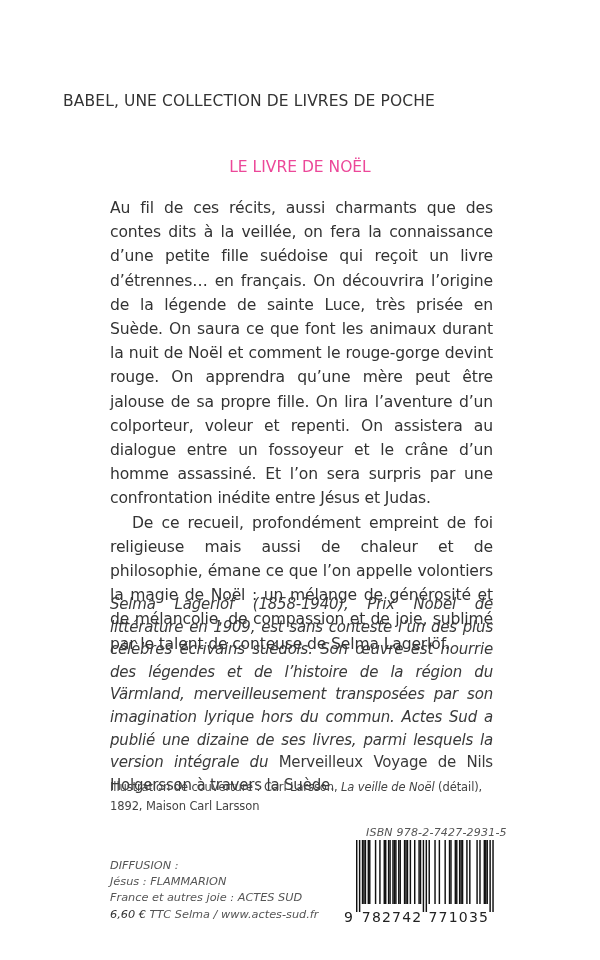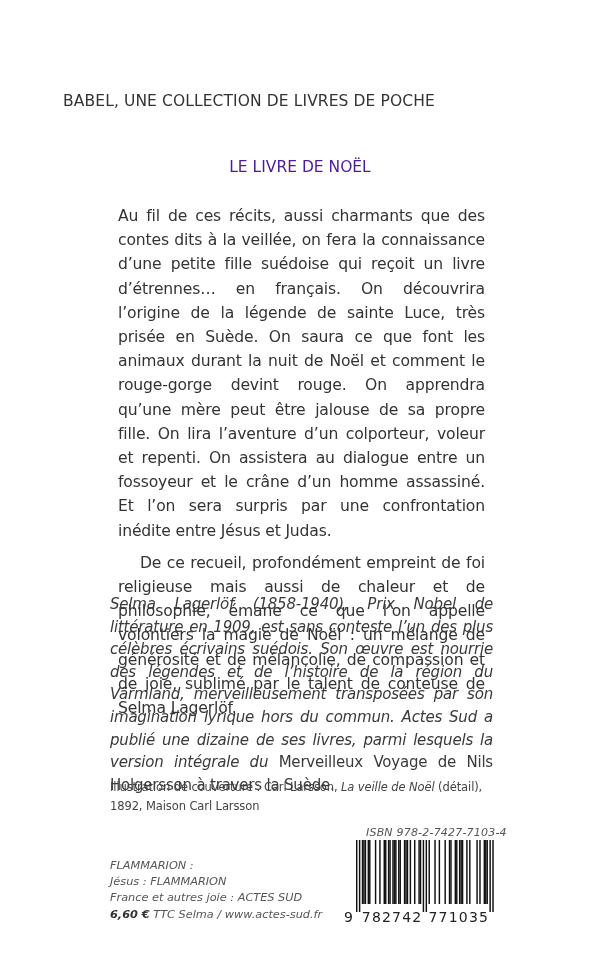--- a/index.html
+++ b/index.html
@@ -7,28 +7,28 @@
     width: 600px; height: 960px; background: #ffffff; overflow: hidden;
     font-family: "DejaVu Sans", sans-serif; color: #2b2b2b; position: relative;
   }
   .page { position: absolute; left: 0; top: 0; width: 600px; height: 960px; }
   .collection {
     position: absolute; top: 92px; left: 0; width: 498px; text-align: center;
     font-size: 15.5px; letter-spacing: 0.1px; color: #333;
   }
   .title {
     position: absolute; top: 158px; left: 0; width: 600px; text-align: center;
-    font-size: 15.5px; color: #4c1d95;
+    font-size: 15.5px; color: #ec4899;
   }
   .body-text {
     position: absolute; left: 110px; width: 383px; top: 196px;
     font-size: 15.6px; line-height: 24.2px; text-align: justify; color: #333;
     letter-spacing: -0.15px;
   }
-  .body-text p { margin: 8px; }
+  .body-text p { margin: 0; }
   .body-text p.indent { text-indent: 22px; }
   .bio {
     position: absolute; left: 110px; width: 383px; top: 593px;
     font-size: 15px; line-height: 22.6px; text-align: justify; color: #3a3a3a;
     font-style: italic; letter-spacing: -0.2px;
   }
   .bio .upright { font-style: normal; }
   .credit {
     position: absolute; left: 110px; width: 383px; top: 755px;
     font-size: 11.5px; line-height: 18.5px; color: #444; letter-spacing: -0.1px; margin-top: 23px;
@@ -39,39 +39,39 @@
     color: #555; letter-spacing: 0.2px;
   }
   .barcode {
     position: absolute; left: 344px; top: 840px; width: 160px; height: 86px;
   }
   .barcode svg { display: block; }
   .diffusion {
     position: absolute; left: 110px; top: 858px; font-size: 11.3px; line-height: 16.2px;
     font-style: italic; color: #555;
   }
-  .diffusion .price { font-weight: bold; font-style: italic; color: #333; }
+  .diffusion .price { font-weight: normal; font-style: italic; color: #333; }
 </style>
 </head>
 <body>
 
 <div class="page">
   <div class="collection">BABEL, UNE COLLECTION DE LIVRES DE POCHE</div>
   <div class="title">LE LIVRE DE NOËL</div>
 
   <div class="body-text">
     <p>Au fil de ces récits, aussi charmants que des contes dits à la veillée, on fera la connaissance d’une petite fille suédoise qui reçoit un livre d’étrennes… en français. On découvrira l’origine de la légende de sainte Luce, très prisée en Suède. On saura ce que font les animaux durant la nuit de Noël et comment le rouge-gorge devint rouge. On apprendra qu’une mère peut être jalouse de sa propre fille. On lira l’aventure d’un colporteur, voleur et repenti. On assistera au dialogue entre un fossoyeur et le crâne d’un homme assassiné. Et l’on sera surpris par une confrontation inédite entre Jésus et Judas.</p>
     <p class="indent">De ce recueil, profondément empreint de foi religieuse mais aussi de chaleur et de philosophie, émane ce que l’on appelle volontiers la magie de Noël : un mélange de générosité et de mélancolie, de compassion et de joie, sublimé par le talent de conteuse de Selma Lagerlöf.</p>
   </div>
 
   <div class="bio"><span>Selma Lagerlöf (1858-1940), Prix Nobel de littérature en 1909, est sans conteste l’un des plus célèbres écrivains suédois. Son œuvre est nourrie des légendes et de l’histoire de la région du Värmland, merveilleusement transposées par son imagination lyrique hors du commun. Actes Sud a publié une dizaine de ses livres, parmi lesquels la version intégrale du </span><span class="upright">Merveilleux Voyage de Nils Holgersson à travers la Suède.</span></div>
 
   <div class="credit"><span>Illustration de couverture : Carl Larsson, </span><em>La veille de Noël</em><span> (détail), 1892, Maison Carl Larsson</span></div>
 
-  <div class="isbn">ISBN 978-2-7427-7103-4</div>
+  <div class="isbn">ISBN 978-2-7427-2931-5</div>
 
   <div class="barcode">
     <svg id="barcode-svg" width="160" height="86">
         <rect x="12.00" y="0" width="1.45" height="72" fill="#111"></rect>
         <rect x="14.90" y="0" width="1.45" height="72" fill="#111"></rect>
         <rect x="17.80" y="0" width="1.45" height="64" fill="#111"></rect>
         <rect x="19.25" y="0" width="1.45" height="64" fill="#111"></rect>
         <rect x="20.70" y="0" width="1.45" height="64" fill="#111"></rect>
         <rect x="23.60" y="0" width="1.45" height="64" fill="#111"></rect>
         <rect x="25.05" y="0" width="1.45" height="64" fill="#111"></rect>
@@ -115,18 +115,18 @@
         <rect x="142.50" y="0" width="1.45" height="64" fill="#111"></rect>
         <rect x="145.40" y="0" width="1.45" height="72" fill="#111"></rect>
         <rect x="148.30" y="0" width="1.45" height="72" fill="#111"></rect>
         <text x="0" y="82" font-size="14" fill="#222" font-family="DejaVu Sans, sans-serif" letter-spacing="1.2">9</text>
         <text x="17.8" y="82" font-size="14" fill="#222" font-family="DejaVu Sans, sans-serif" letter-spacing="1.2">782742</text>
         <text x="84.5" y="82" font-size="14" fill="#222" font-family="DejaVu Sans, sans-serif" letter-spacing="1.2">771035</text>
       </svg>
   </div>
 
   <div class="diffusion">
-    <div>FLAMMARION :</div>
+    <div>DIFFUSION :</div>
     <div>Jésus : FLAMMARION</div>
     <div>France et autres joie : ACTES SUD</div>
     <div><span class="price">6,60 €</span><span> TTC Selma / www.actes-sud.fr</span></div>
   </div>
 </div>
 
 </body></html>

